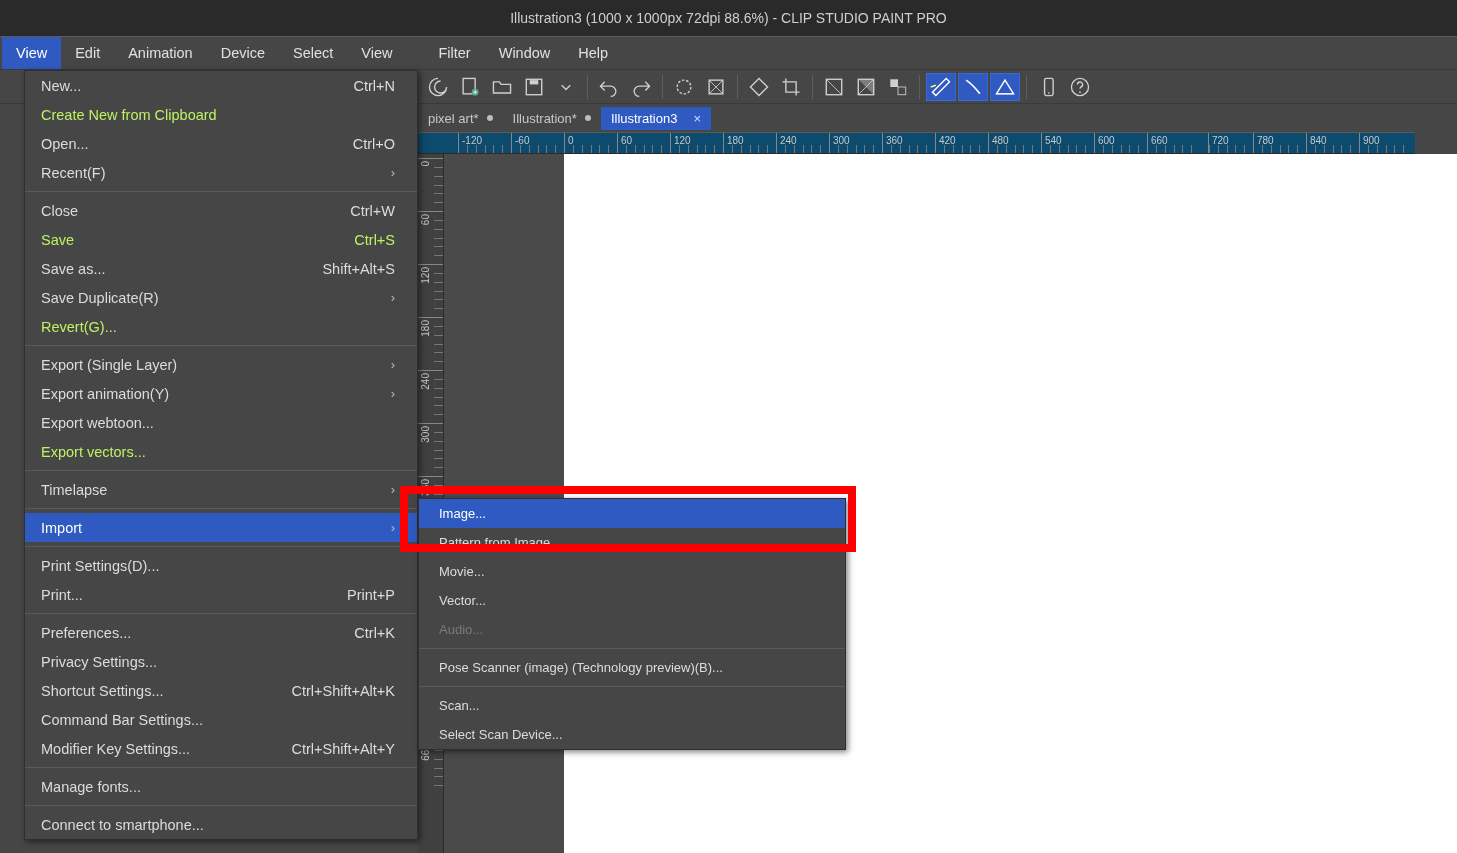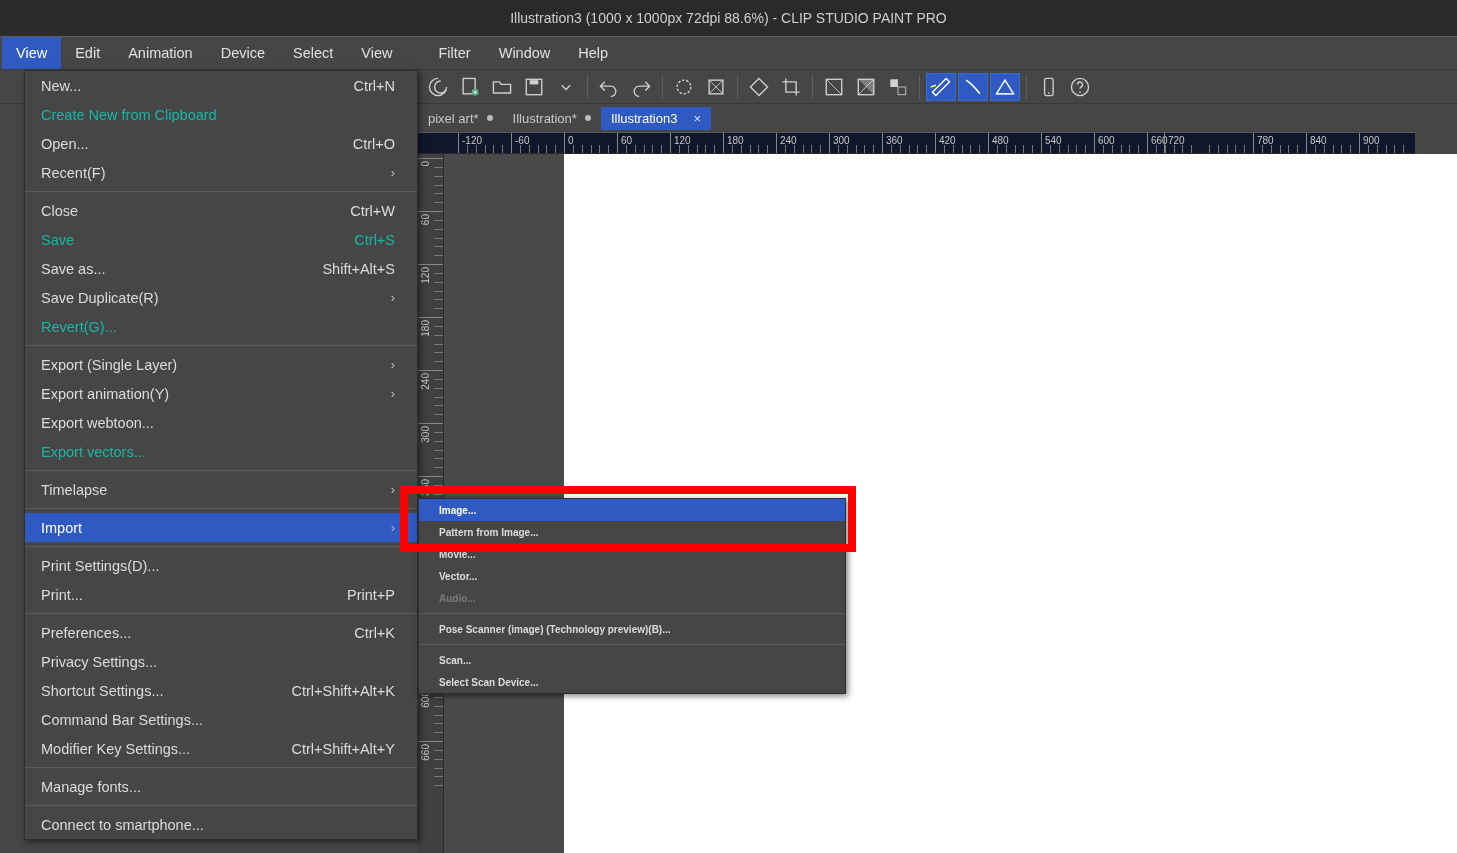--- a/index.html
+++ b/index.html
@@ -17,44 +17,44 @@
 .toolbar .tbtn.sel { background: #2f5ac2; border:1px solid #3a6ad8; }
 .toolbar .sep { width: 1px; height: 24px; background: #5e5e5e; margin: 0 5px; }
 .toolbar svg { display:block; }
 
 .tabbar { position:absolute; left: 418px; top: 104px; height: 28px; display:flex; align-items:center; font-size: 13px; }
 .tab { padding: 4px 10px; color: #c8c8c8; display:flex; align-items:center; gap:8px; }
 .tab .dot { width:6px; height:6px; border-radius:50%; background:#bdbdbd; }
 .tab.active { background: #2f5ac2; color: #fff; }
 .tab .close { color:#cfe0ff; margin-left: 8px; }
 
-.ruler-h { position:absolute; left: 418px; top: 132px; right: 42px; height: 22px; background: #0f172a; color:#c8c8c8; font-size:10px; border-top:1px solid #5a5a5a; border-bottom:1px solid #2a2a2a; overflow:hidden; }
+.ruler-h { position:absolute; left: 418px; top: 132px; right: 42px; height: 22px; background: #0c4a6e; color:#c8c8c8; font-size:10px; border-top:1px solid #5a5a5a; border-bottom:1px solid #2a2a2a; overflow:hidden; }
 .ruler-h .tick { position:absolute; top:0; height:22px; border-left:1px solid #888; }
 .ruler-h .tick span { position:absolute; top:2px; left:3px; }
 .ruler-h .minor { position:absolute; top:12px; height:10px; border-left:1px solid #777; }
 
 .ruler-v { position:absolute; left: 418px; top: 154px; width: 26px; bottom: 0; background: #404040; color:#c8c8c8; font-size:10px; border-right:1px solid #2a2a2a; overflow:hidden; }
 .ruler-v .tick { position:absolute; left:0; width:26px; border-top:1px solid #888; }
 .ruler-v .tick span { position:absolute; left:2px; top:2px; writing-mode: vertical-rl; transform: rotate(180deg); }
 .ruler-v .minor { position:absolute; left:16px; width:10px; border-top:1px solid #777; }
 
 .canvas-area { position:absolute; left: 444px; top: 154px; right: 42px; bottom: 0; background: #4a4a4a; }
 .canvas { position:absolute; left: 120px; top: 0; width: 900px; height: 700px; background: #fff; }
 
 
 .dropdown { position:absolute; left: 24px; top: 70px; width: 394px; background: #464646; border: 1px solid #2f2f2f; box-shadow: 2px 2px 6px rgba(0,0,0,.5); z-index: 50; }
 .dropdown .item { height: 29px; display:flex; align-items:center; justify-content:space-between; padding: 0 22px 0 16px; color:#dcdcdc; font-size: 14.5px; }
-.dropdown .item.disabled { color: #14b8a6; text-align: right; }
+.dropdown .item.disabled { color: #bef264; text-align: right; }
 .dropdown .item.highlight { background: #2f5ac2; color:#fff; }
 .dropdown .item .arrow { color:#bdbdbd; font-size: 13px; }
 .dropdown .sep { height: 1px; background: #5a5a5a; margin: 4px 0; }
 
 
 .submenu { position:absolute; left: 418px; top: 498px; width: 428px; background: #464646; border: 1px solid #2f2f2f; box-shadow: 2px 2px 6px rgba(0,0,0,.5); z-index: 60; }
-.submenu .sitem { height: 22px; display:flex; align-items:center; padding: 0 20px; color:#dcdcdc; font-size: 10px; font-weight: bold; }
+.submenu .sitem { height: 29px; display:flex; align-items:center; padding: 0 20px; color:#dcdcdc; font-size: 13px; }
 .submenu .sitem.disabled { color:#7a7a7a; }
 .submenu .sitem.highlight { background: #2f5ac2; color:#fff; }
 .submenu .sep { height: 1px; background: #5a5a5a; margin: 4px 0; }
 
 .red-box { position:absolute; border: 8px solid #ff0000; z-index: 100; pointer-events:none; }
 </style>
 </head>
 <body>
 
 <div class="titlebar">
@@ -313,21 +313,21 @@
     <div class="minor" style="left: 711.333px;"></div>
     <div class="minor" style="left: 720.167px;"></div>
     <div class="tick" style="left: 729px;">
       <span>660</span>
     </div>
     <div class="minor" style="left: 737.833px;"></div>
     <div class="minor" style="left: 746.667px;"></div>
     <div class="minor" style="left: 755.5px;"></div>
     <div class="minor" style="left: 764.333px;"></div>
     <div class="minor" style="left: 773.167px;"></div>
-    <div class="tick" style="left: 746px;">
+    <div class="tick" style="left: 790px;">
       <span>720</span>
     </div>
     <div class="minor" style="left: 790.833px;"></div>
     <div class="minor" style="left: 799.667px;"></div>
     <div class="minor" style="left: 808.5px;"></div>
     <div class="minor" style="left: 817.333px;"></div>
     <div class="minor" style="left: 826.167px;"></div>
     <div class="tick" style="left: 835px;">
       <span>780</span>
     </div>

